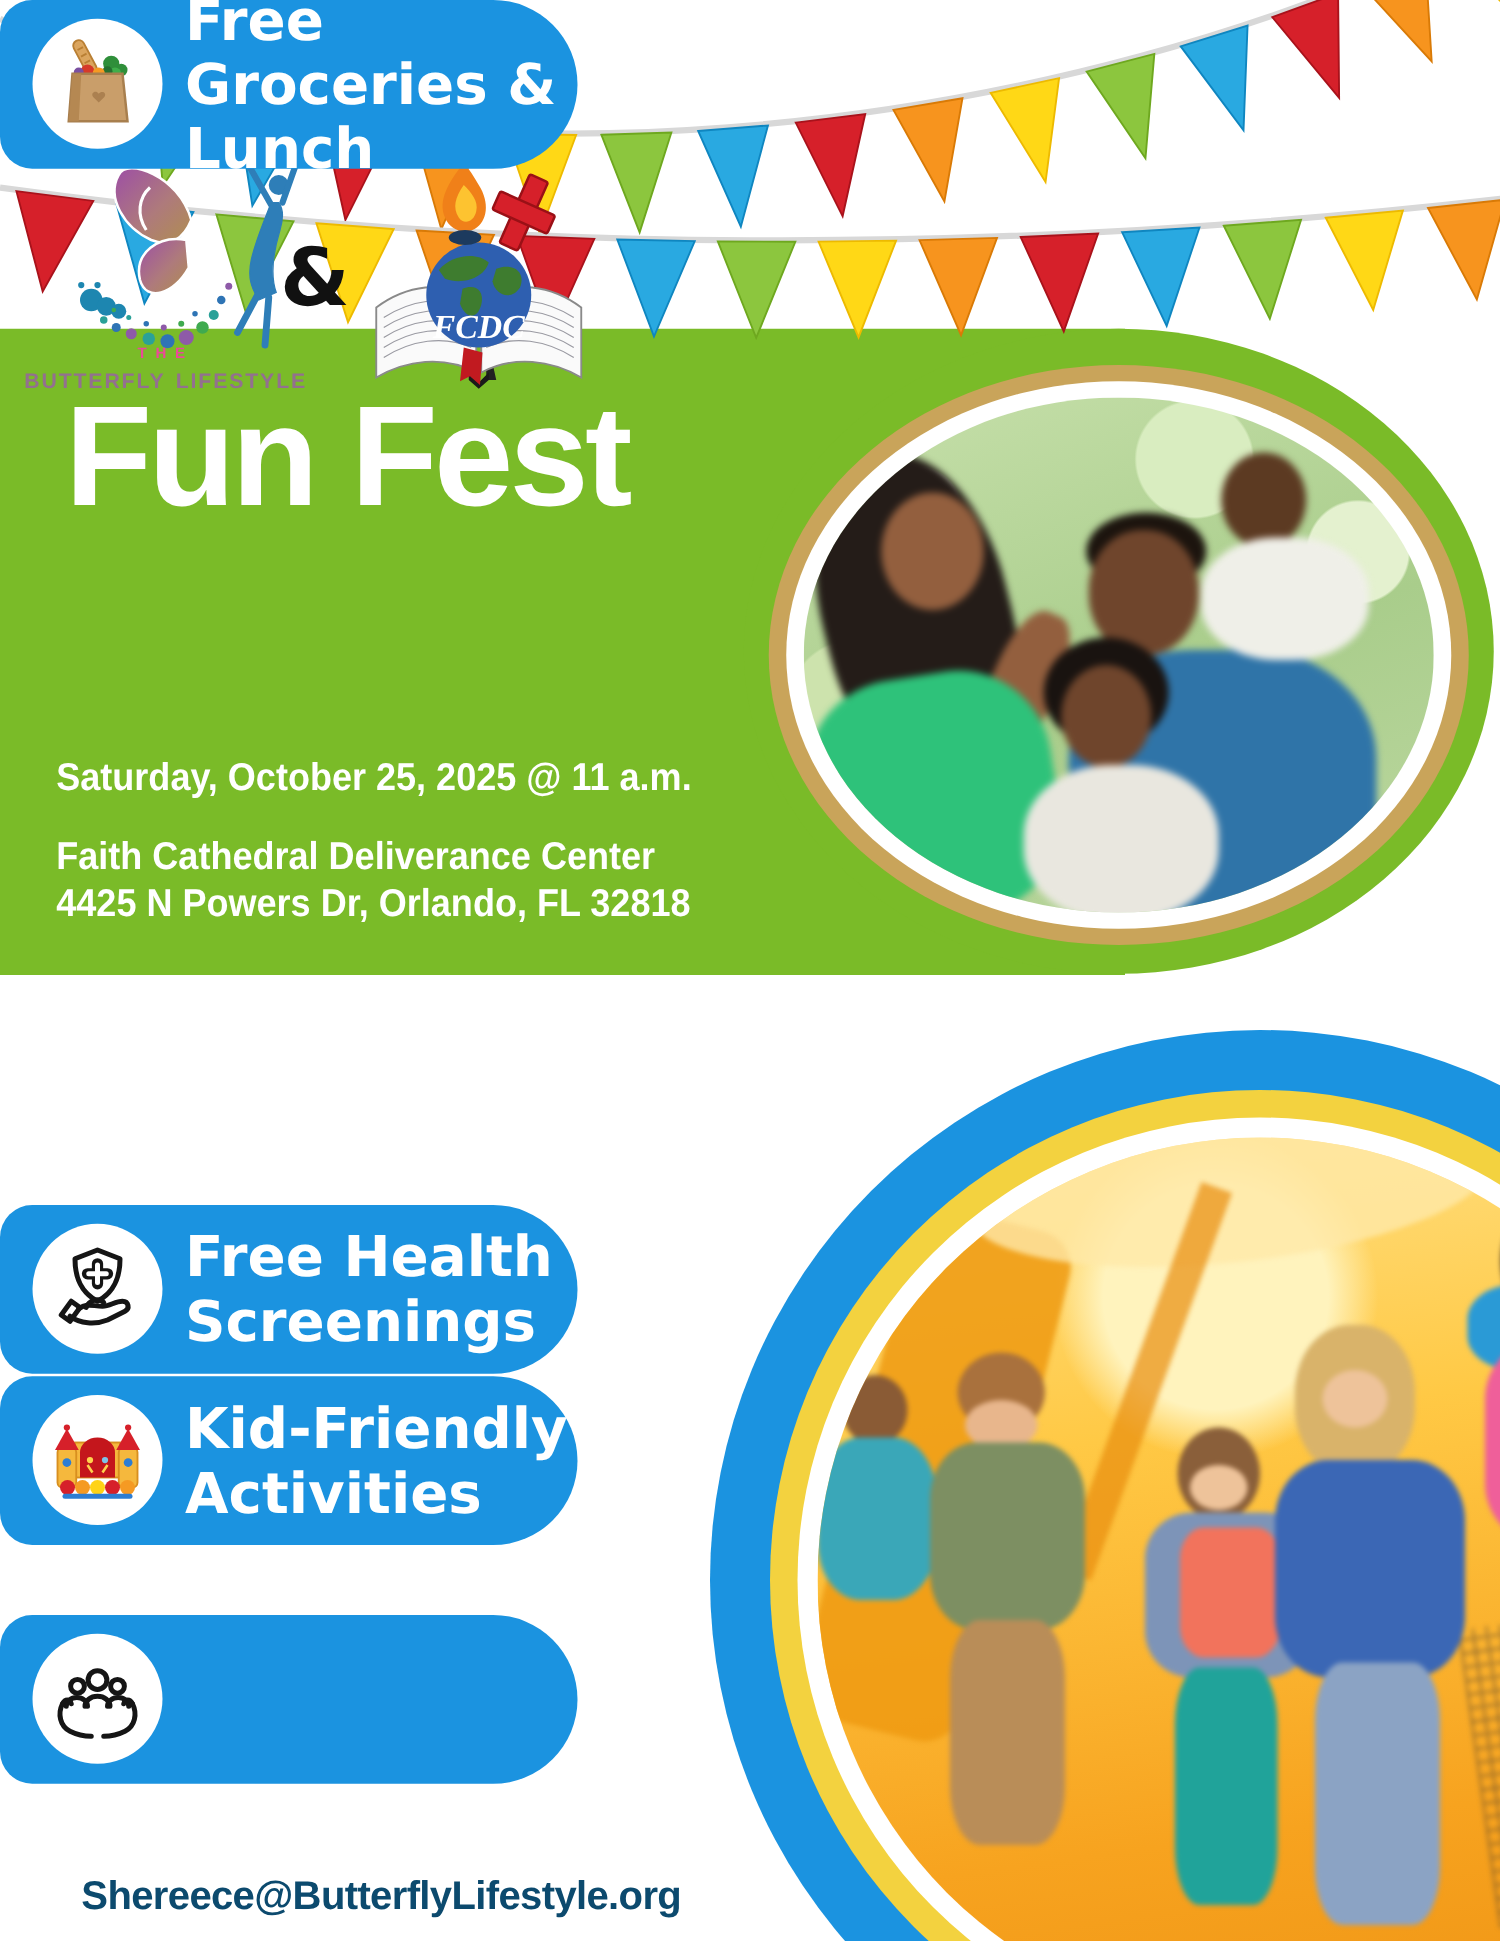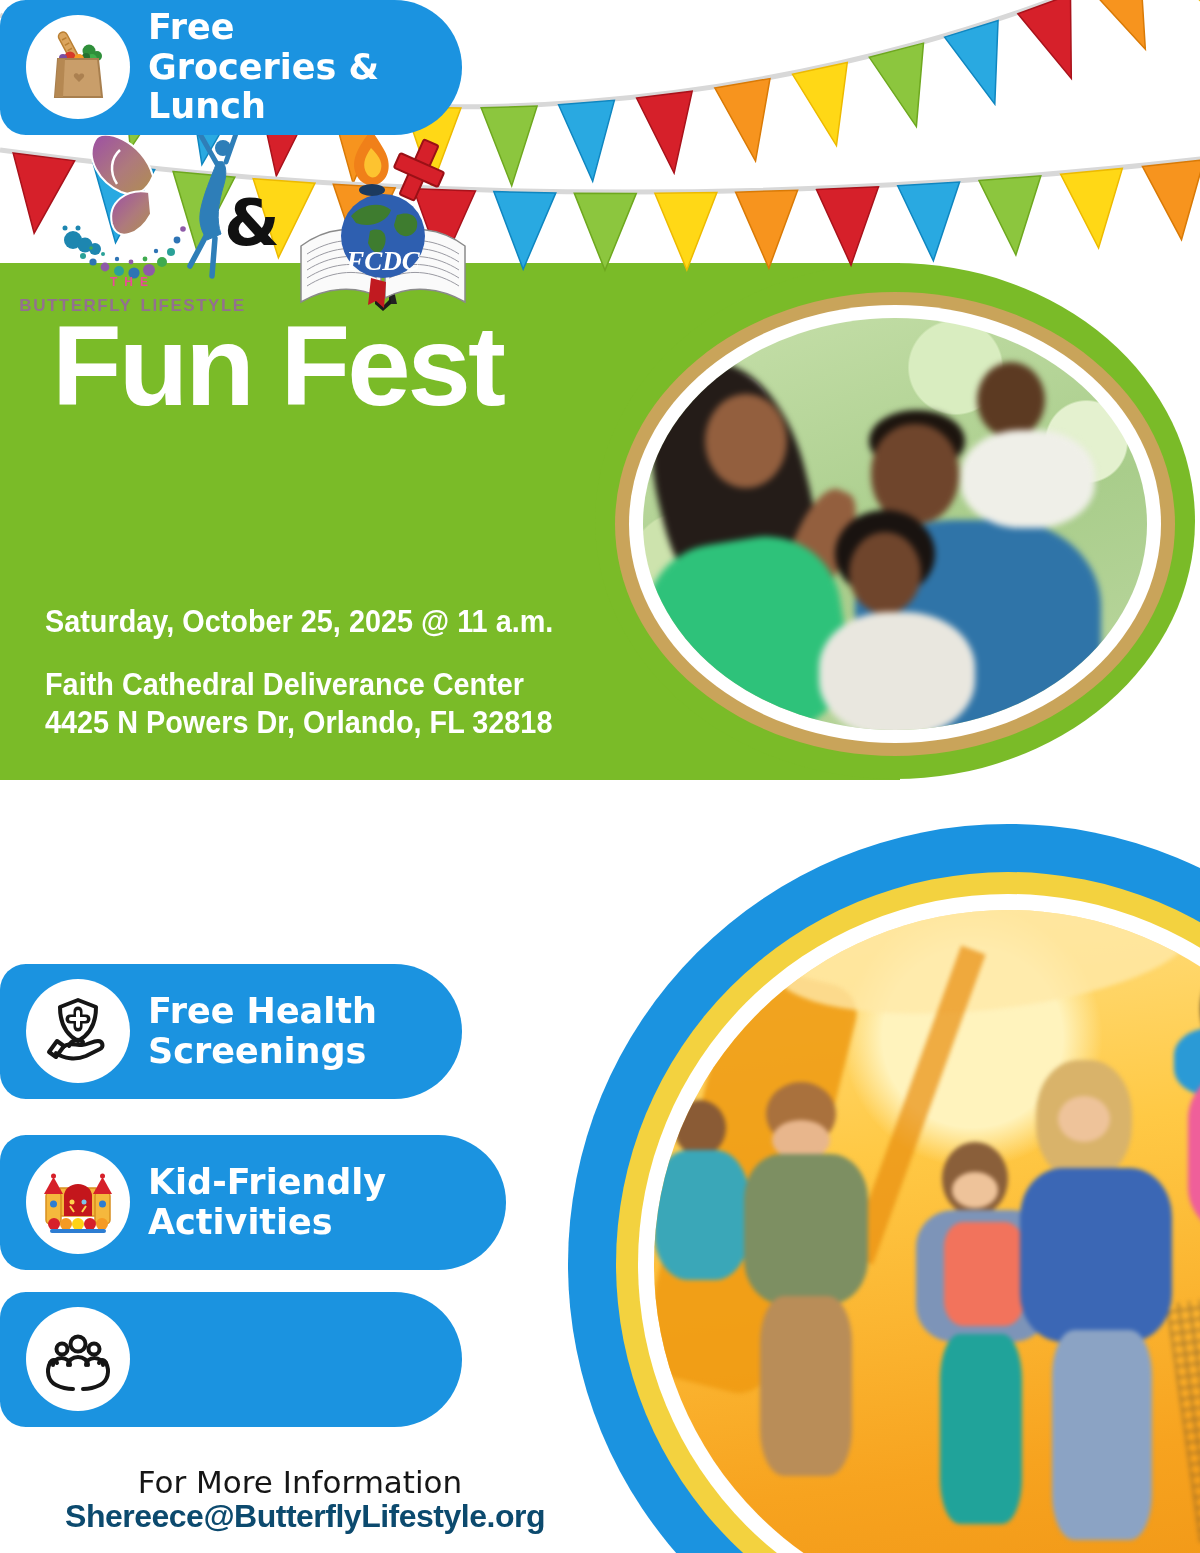--- a/index.html
+++ b/index.html
@@ -43,26 +43,26 @@
          font-size:114px;line-height:1.05;letter-spacing:-3px;}
   .evt-date{position:absolute;left:45px;top:604px;z-index:8;color:#fff;font-weight:700;
             font-size:31px;transform:scaleX(.93);transform-origin:left;}
   .evt-venue{position:absolute;left:45px;top:666px;z-index:8;color:#fff;font-weight:700;
              font-size:31px;line-height:1.24;transform:scaleX(.93);transform-origin:left;}
   
   .pill{position:absolute;left:0;width:462px;height:135px;background:var(--blue,#1b93e0);
         border-radius:26px 68px 68px 26px;z-index:8;display:flex;align-items:center;}
   .pill:nth-of-type(1){top:820px;}
   .pill-2{top:924px;margin-top:40px;}
-  .pill-3{top:1135px;padding-left:44px;}
+  .pill-3{top:1101px;}
   .pill-4{top:1292px;}
   .pill-icon{position:absolute;left:26px;top:15px;width:104px;height:104px;border-radius:50%;
              background:#fff;display:flex;align-items:center;justify-content:center;}
   .pill-text{position:absolute;left:148px;top:0;height:135px;display:flex;flex-direction:column;
-             justify-content:center;color:#fff;font-weight:700;font-size:35px;line-height:1.14;
+             justify-content:center;color:#fff;font-weight:700;font-size:45px;line-height:1.14;
              font-family:"DejaVu Sans",sans-serif;}
   .pill-text span:empty{display:none;}
   
   .kids-blue{position:absolute;left:568px;top:824px;width:880px;height:880px;border-radius:50%;
              background:var(--blue,#1b93e0);z-index:5;}
   .kids-yellow{position:absolute;left:616px;top:872px;width:784px;height:784px;border-radius:50%;
                background:var(--ring-yellow,#f3d23f);z-index:5;}
   .kids-white{position:absolute;left:638px;top:894px;width:740px;height:740px;border-radius:50%;
               background:#fff;z-index:5;}
   .kids-photo{position:absolute;left:654px;top:910px;width:708px;height:708px;border-radius:50%;
@@ -379,16 +379,15 @@
       <div class="fig" style="left:366px;top:258px;width:152px;height:174px;background:#3b67b5;border-radius:28%;"></div>
       <div class="fig" style="left:398px;top:420px;width:100px;height:210px;background:#8ba3c4;border-radius:22%;"></div>
 
       <div class="fig" style="left:548px;top:40px;width:120px;height:130px;background:#3a2a1c;border-radius:46%;transform:rotate(-12deg);"></div>
 
       <div class="fig" style="left:520px;top:118px;width:92px;height:68px;background:#2a9ad6;border-radius:40%;"></div>
       <div class="fig" style="left:534px;top:158px;width:180px;height:170px;background:#ef5f9a;border-radius:30%;"></div>
     </div>
   </div>
 
-  <div class="foot-info">For More Information</div>
   <div class="foot-email">Shereece@ButterflyLifestyle.org</div>
 
 </div>
 
 </body></html>

